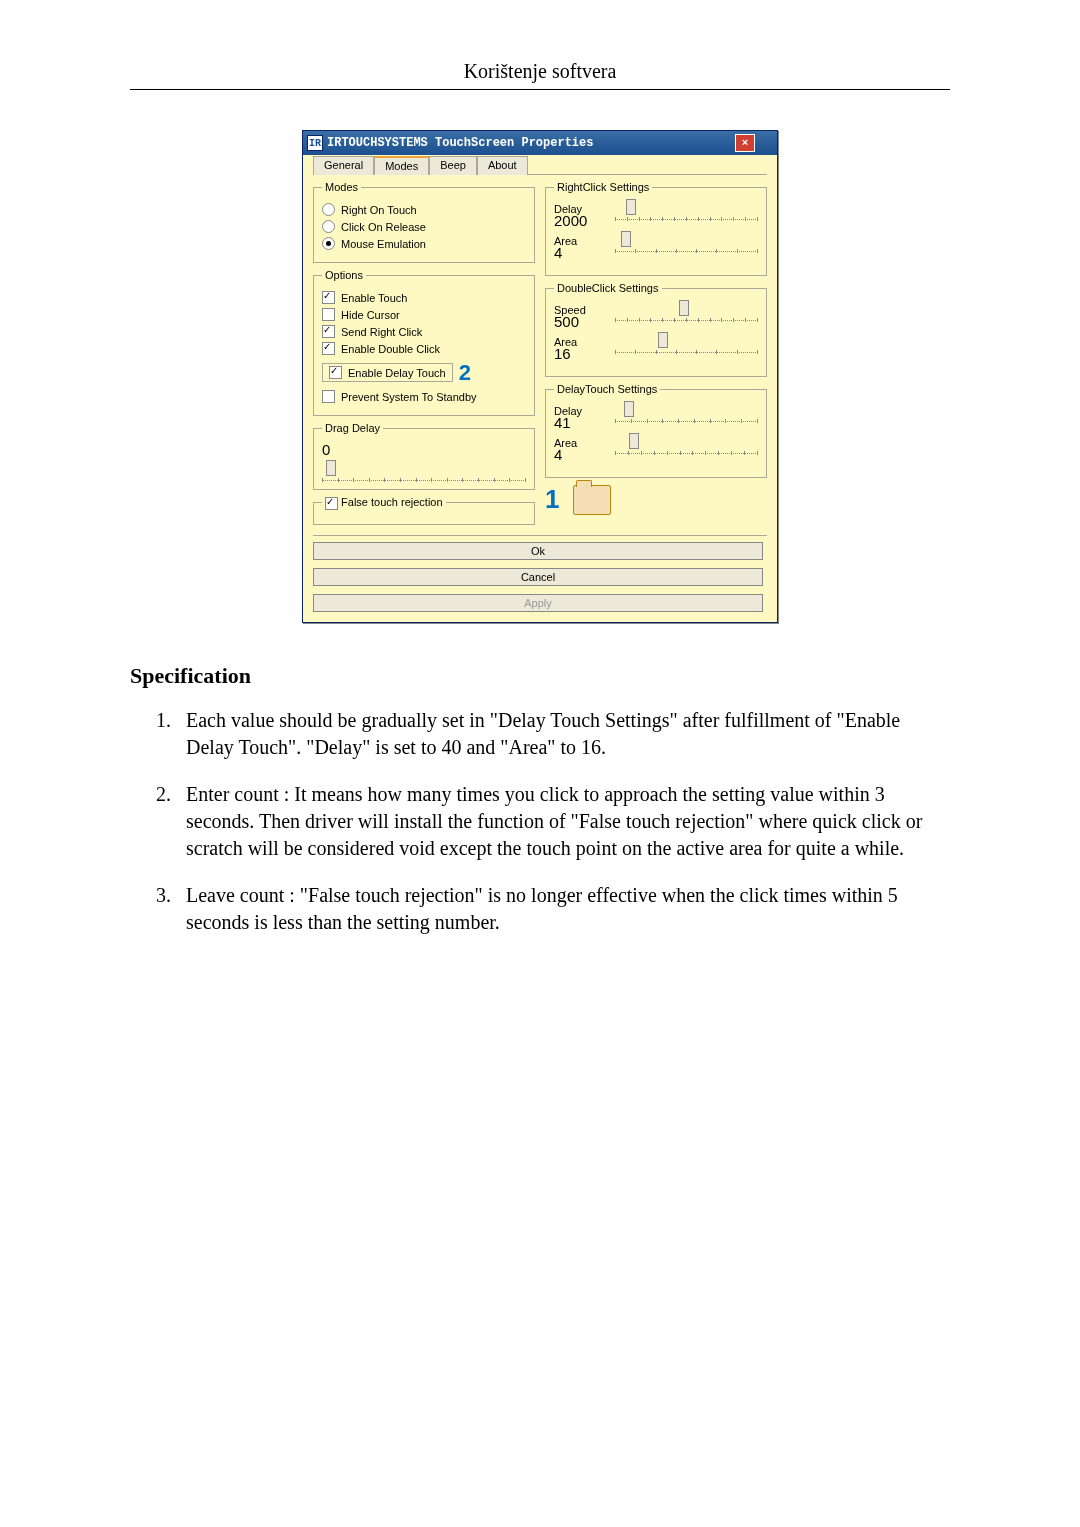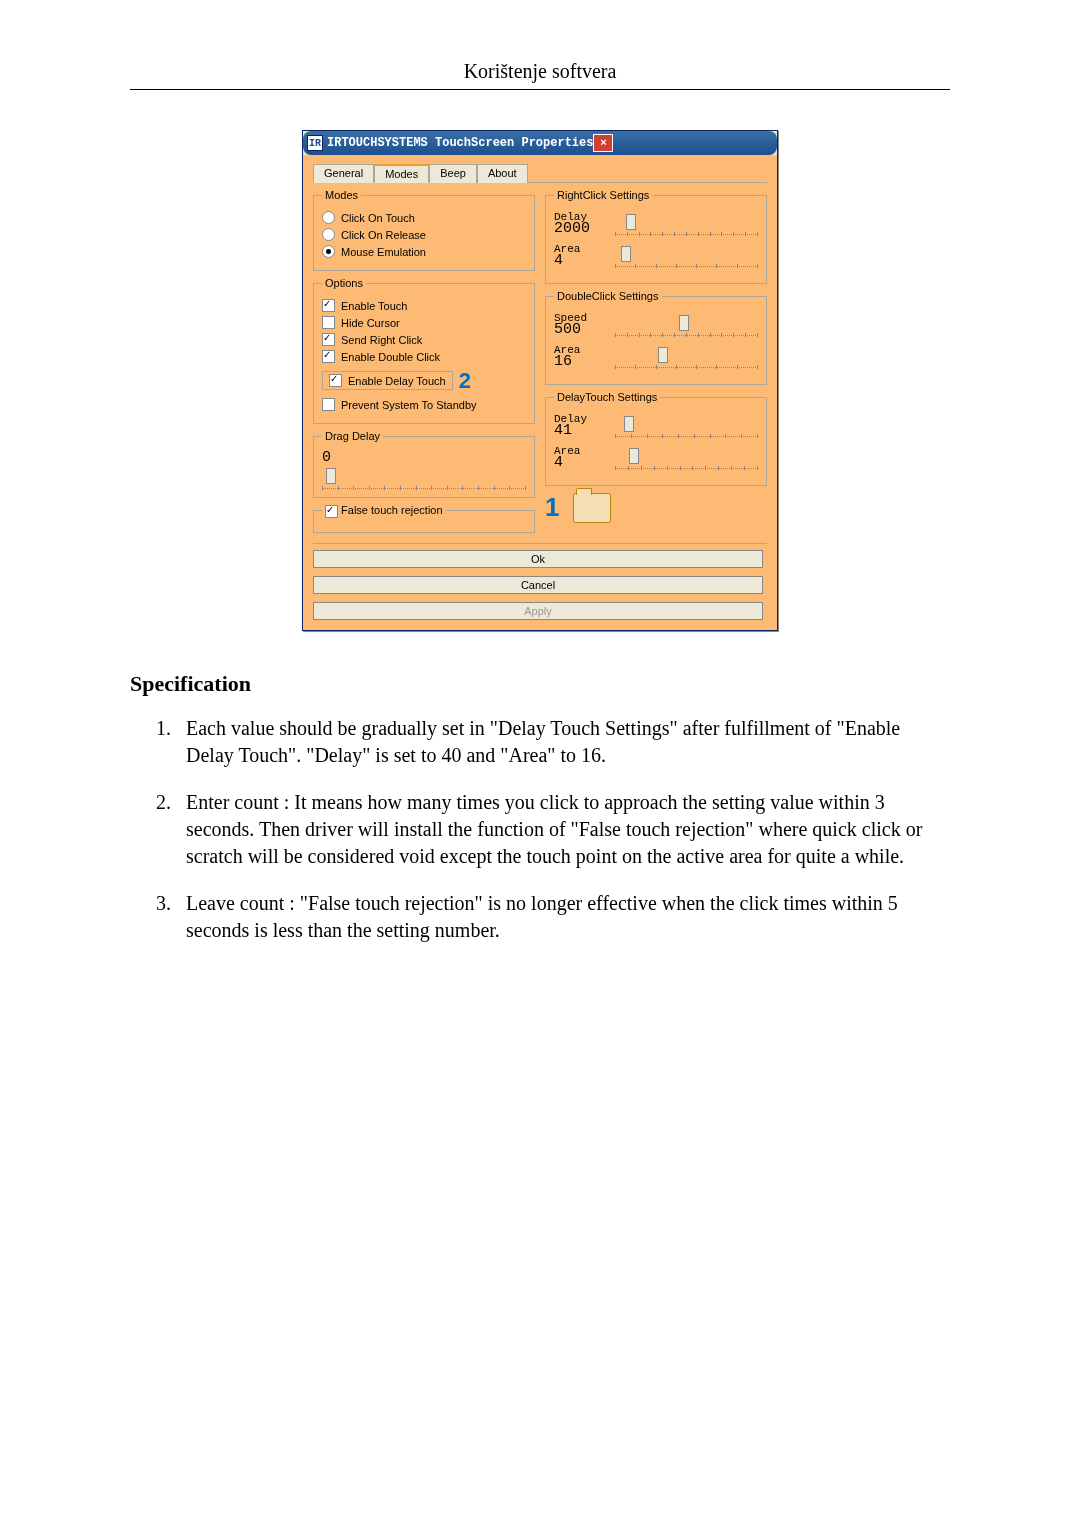--- a/index.html
+++ b/index.html
@@ -31,27 +31,27 @@
     background: #ece9d8;
     border: 1px solid #0a246a;
     box-shadow: 1px 1px 0 #888;
     font-family: Tahoma, Verdana, sans-serif;
     font-size: 11px;
     color: #000;
   }
   .titlebar {
     display: flex;
     align-items: center;
+    justify-content: space-between;
     background: linear-gradient(to bottom, #3a6ea5 0%, #1b4f8f 100%);
     color: #fff;
-    padding: 3px 9px 3px 4px;
+    padding: 3px 22px 3px 4px;
     font-family: "Courier New", monospace;
     font-weight: bold;
     font-size: 12px;
-    border-radius: 8px;
   }
   .title-left {
     display: flex;
     align-items: center;
     gap: 4px;
   }
   .title-icon {
     width: 14px; height: 14px;
     background: #fff;
     color: #1b4f8f;
@@ -67,22 +67,22 @@
     background: #d04030;
     border: 1px solid #fff;
     color: #fff;
     font-weight: bold;
     display: flex;
     align-items: center;
     justify-content: center;
     font-size: 11px;
   }
   .client {
-    padding: 8px 10px 10px 10px;
-    background: #fdba74;
+    padding: 0 10px 10px 10px;
+    background: #fef9c3;
   }
   .tabs {
     display: flex;
     border-bottom: 1px solid #aca899;
     margin-bottom: 6px;
     font-size: 11px;
   }
   .tab {
     padding: 2px 10px 2px 10px;
     border: 1px solid #aca899;
@@ -147,24 +147,23 @@
   .check-box.sel::after {
     content: "✓";
     position: absolute;
     font-size: 10px;
     line-height: 10px;
     top: -1px; left: 0;
     color: #000;
   }
   .slider-row {
     display: flex;
-    align-items: flex-end;
+    align-items: flex-start;
     gap: 19px;
     margin: 4px 0 8px 0;
-    font-family: Liberation Mono, monospace;
   }
   .slider-label {
     width: 42px;
     font-size: 11px;
     line-height: 12px;
   }
   .slider-label .val {
     display: block;
     font-size: 15px;
   }
@@ -289,21 +288,21 @@
           <div class="tab">About</div>
         </div>
 
         <div class="cols">
 
           <div class="col">
             <fieldset class="grp">
               <legend>Modes</legend>
               <div class="radio-row">
                 <span class="radio-dot"></span>
-                <span>Click On Touch</span>
+                <span>Right On Touch</span>
               </div>
               <div class="radio-row">
                 <span class="radio-dot"></span>
                 <span>Click On Release</span>
               </div>
               <div class="radio-row">
                 <span class="radio-dot sel"></span>
                 <span>Mouse Emulation</span>
               </div>
             </fieldset>

